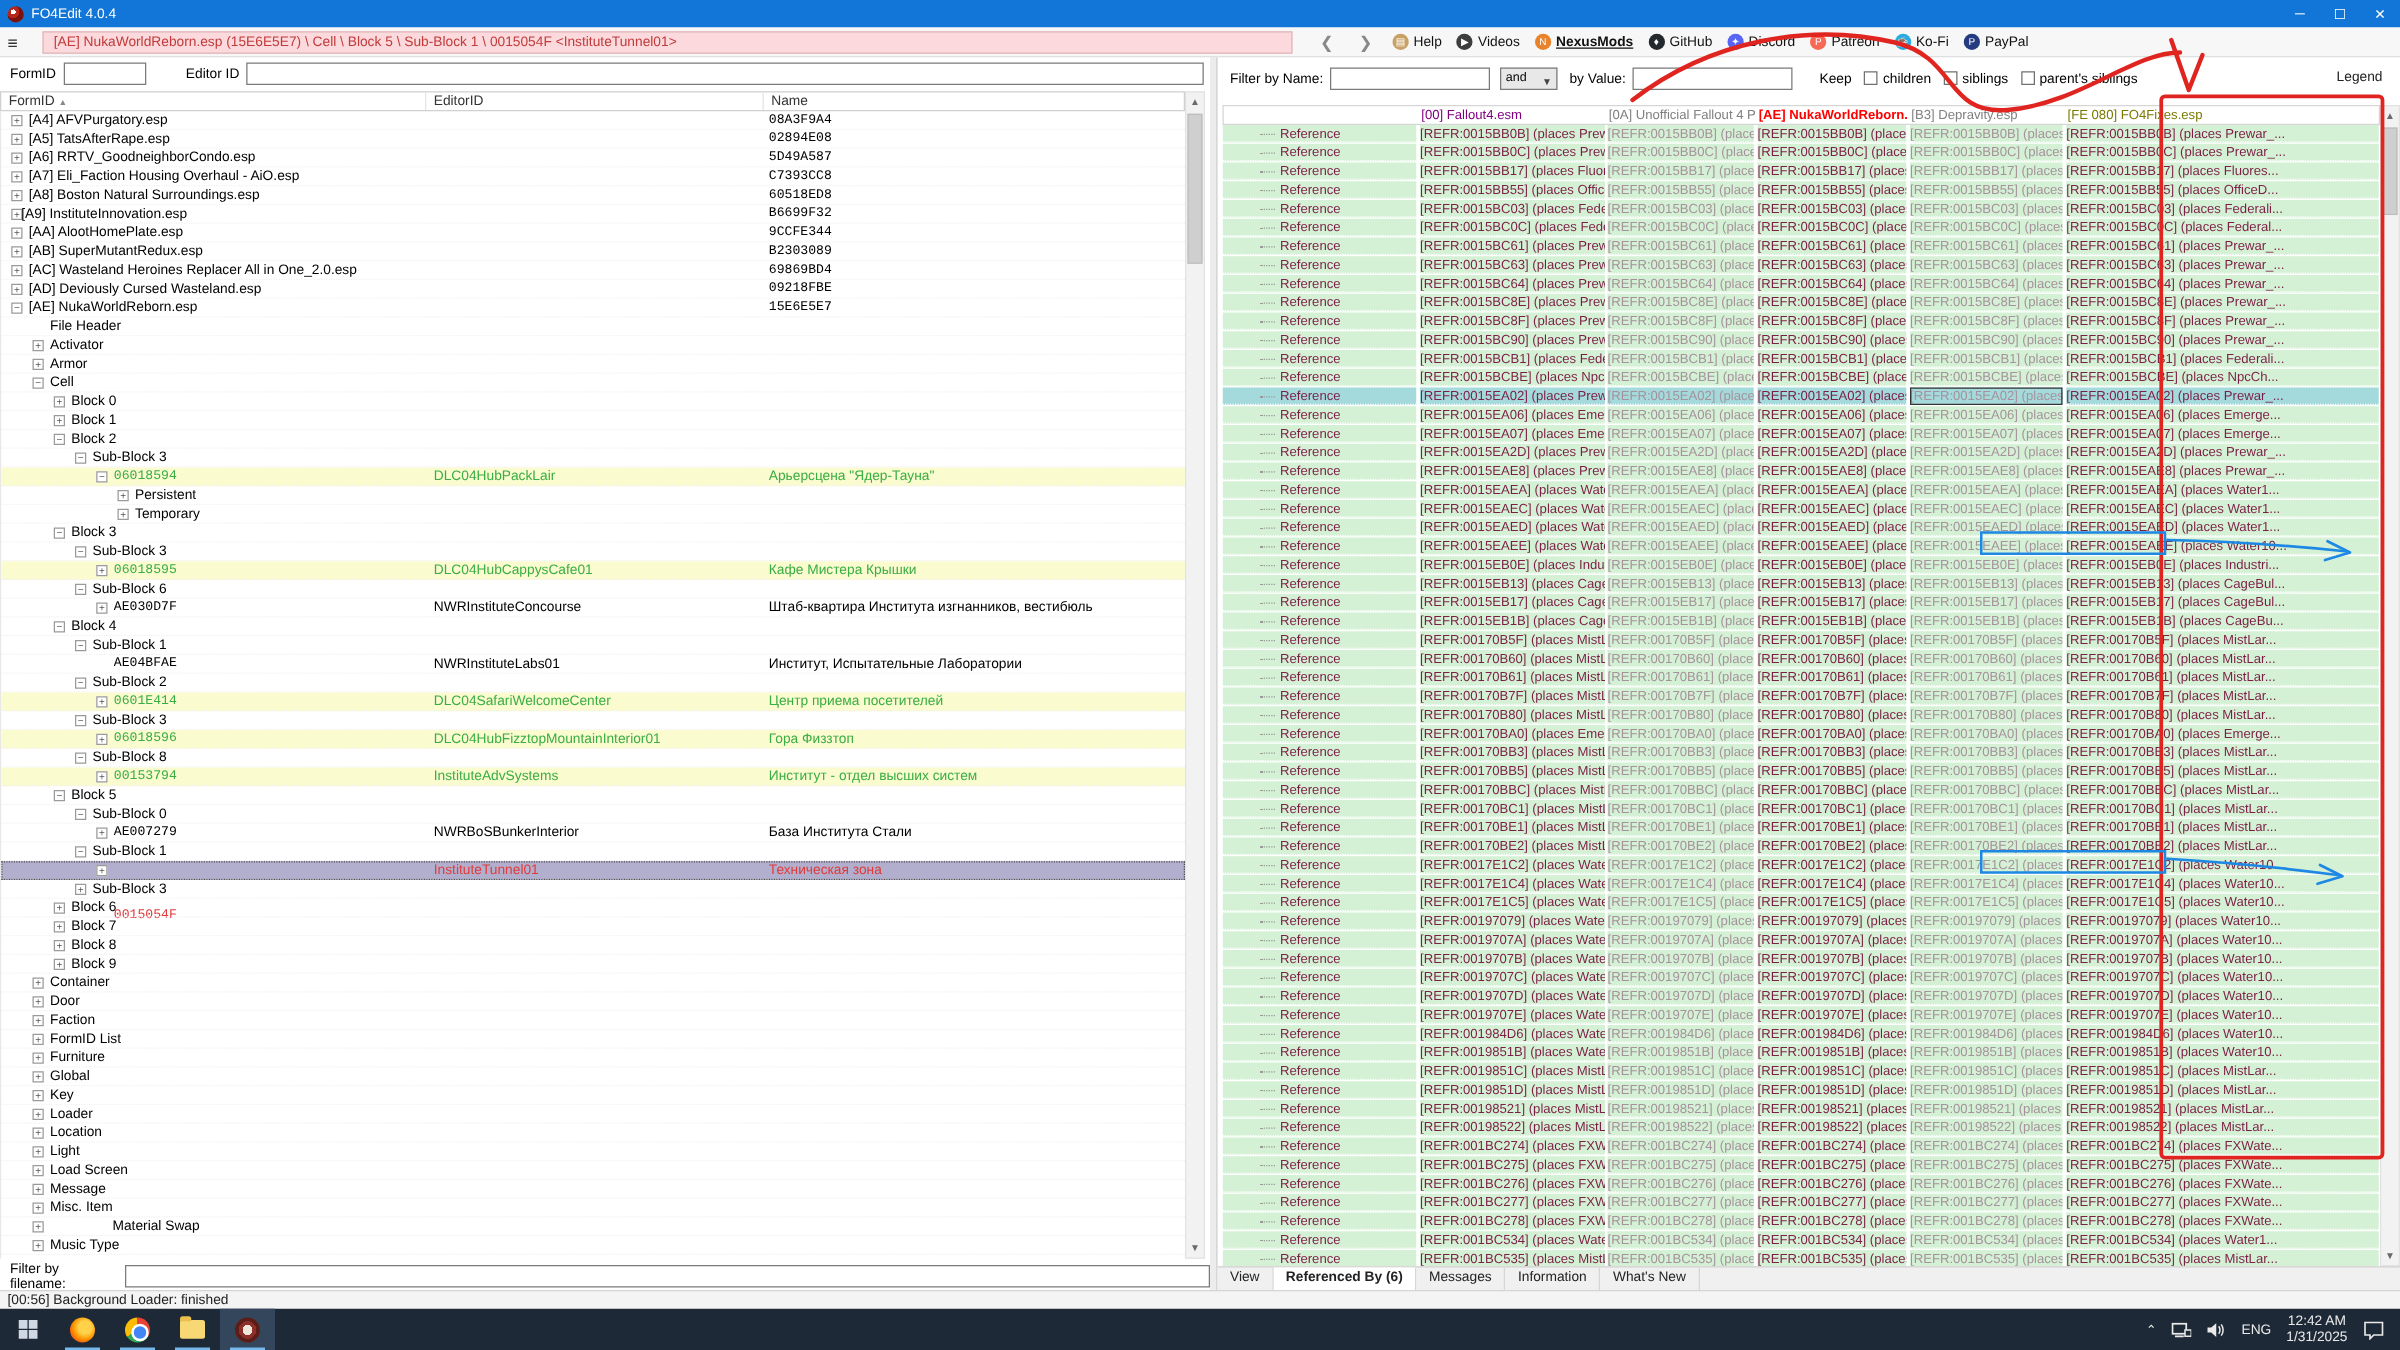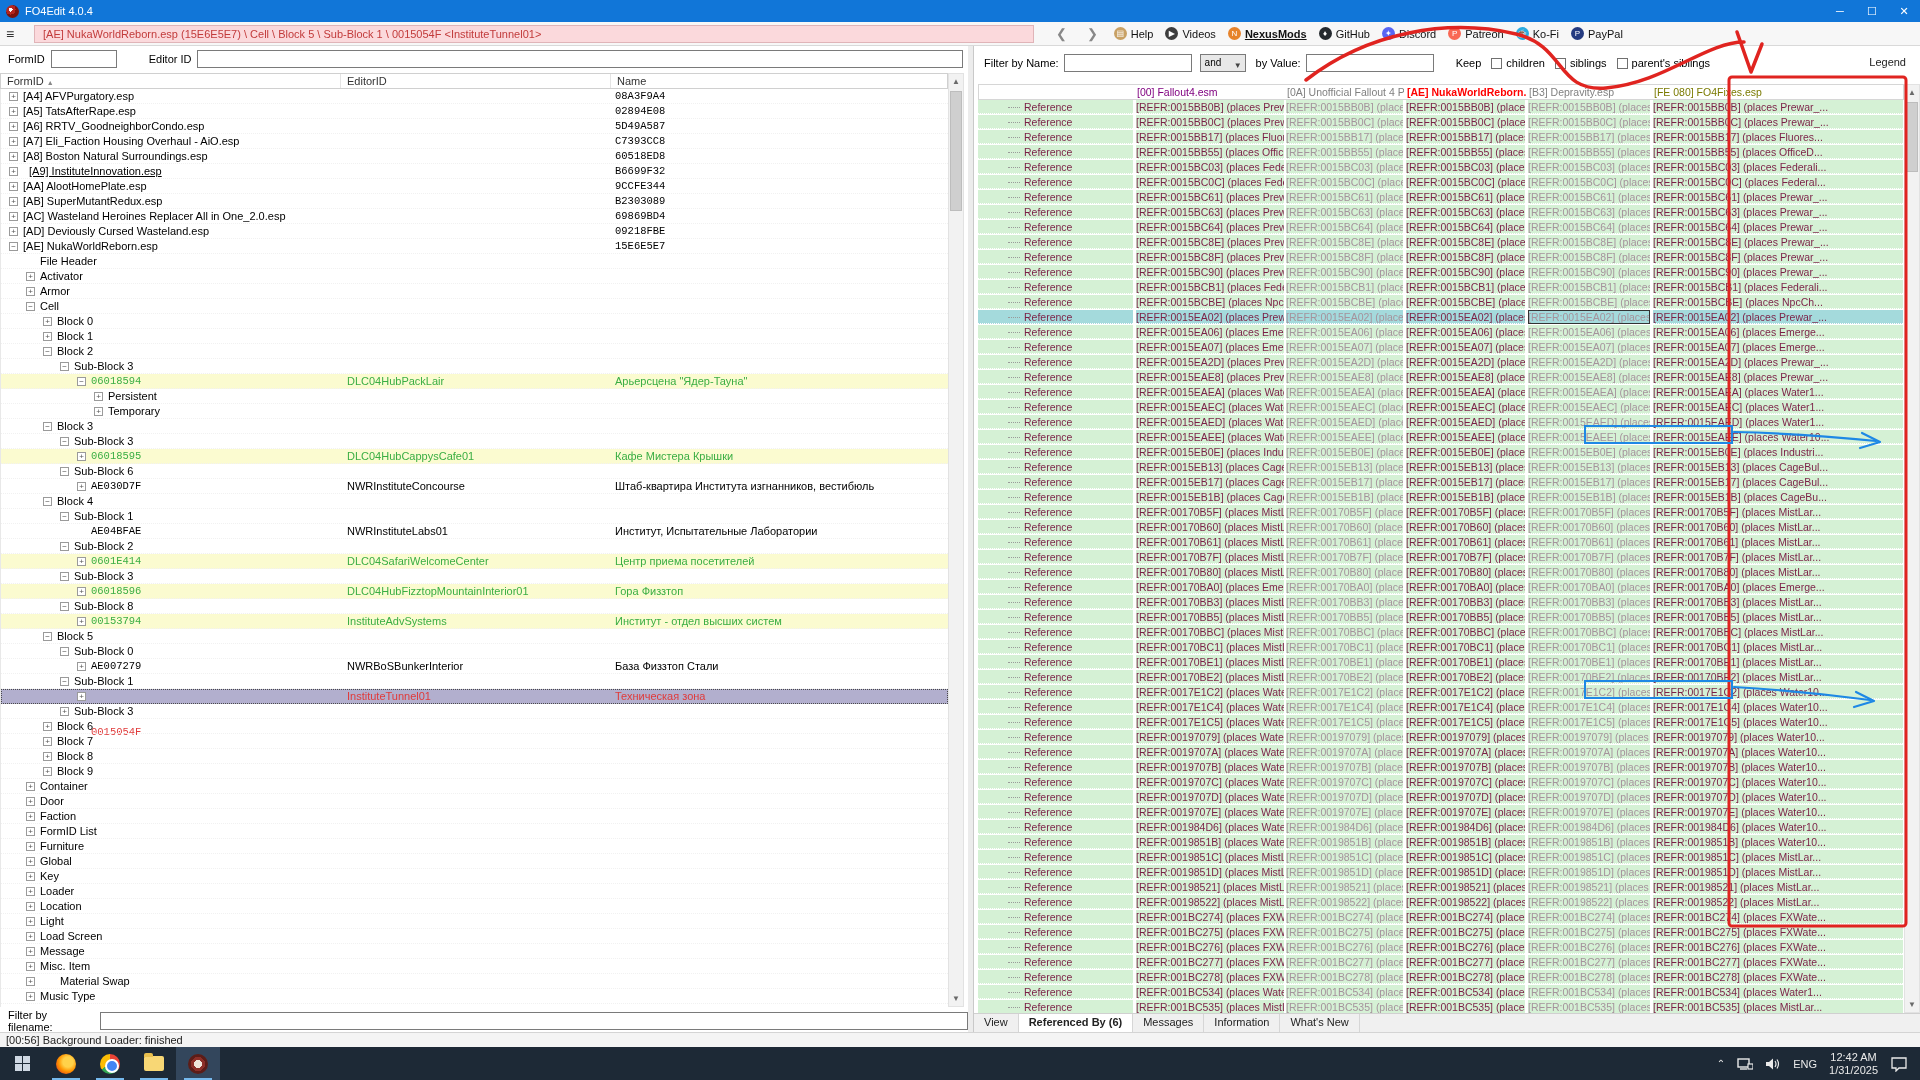--- a/index.html
+++ b/index.html
@@ -203,21 +203,21 @@
         <span class="lab" style="left: 22px;">[A7] Eli_Faction Housing Overhaul - AiO.esp</span>
         <span class="c-nm hexid">C7393CC8</span>
       </div>
       <div class="trow">
         <span class="exp" style="left: 8px;">+</span>
         <span class="lab" style="left: 22px;">[A8] Boston Natural Surroundings.esp</span>
         <span class="c-nm hexid">60518ED8</span>
       </div>
       <div class="trow">
         <span class="exp" style="left: 8px;">+</span>
-        <span class="lab" style="left: 28px; text-decoration: underline;">[A9] InstituteInnovation.esp</span>
+        <span class="lab" style="left: 16px;">[A9] InstituteInnovation.esp</span>
         <span class="c-nm hexid">B6699F32</span>
       </div>
       <div class="trow">
         <span class="exp" style="left: 8px;">+</span>
         <span class="lab" style="left: 22px;">[AA] AlootHomePlate.esp</span>
         <span class="c-nm hexid">9CCFE344</span>
       </div>
       <div class="trow">
         <span class="exp" style="left: 8px;">+</span>
         <span class="lab" style="left: 22px;">[AB] SuperMutantRedux.esp</span>
@@ -355,21 +355,21 @@
         <span class="lab" style="left: 56px;">Block 5</span>
       </div>
       <div class="trow">
         <span class="exp" style="left: 59px;">−</span>
         <span class="lab" style="left: 73px;">Sub-Block 0</span>
       </div>
       <div class="trow">
         <span class="exp" style="left: 76px;">+</span>
         <span class="lab hexid" style="left: 90px;">AE007279</span>
         <span class="c-ed">NWRBoSBunkerInterior</span>
-        <span class="c-nm">База Физзтоп Стали</span>
+        <span class="c-nm">База Института Стали</span>
       </div>
       <div class="trow">
         <span class="exp" style="left: 59px;">−</span>
         <span class="lab" style="left: 73px;">Sub-Block 1</span>
       </div>
       <div class="trow hl-s c-r">
         <span class="exp" style="left: 76px;">+</span>
         <span class="lab hexid" style="left: 90px; margin-top: 36px;">0015054F</span>
         <span class="c-ed">InstituteTunnel01</span>
         <span class="c-nm">Техническая зона</span>
@@ -441,21 +441,21 @@
       <div class="trow">
         <span class="exp" style="left: 25px;">+</span>
         <span class="lab" style="left: 39px;">Message</span>
       </div>
       <div class="trow">
         <span class="exp" style="left: 25px;">+</span>
         <span class="lab" style="left: 39px;">Misc. Item</span>
       </div>
       <div class="trow">
         <span class="exp" style="left: 25px;">+</span>
-        <span class="lab" style="left: 25px; padding-left: 34px;">Material Swap</span>
+        <span class="lab" style="left: 55px; padding-left: 34px;">Material Swap</span>
       </div>
       <div class="trow">
         <span class="exp" style="left: 25px;">+</span>
         <span class="lab" style="left: 39px;">Music Type</span>
       </div>
     </div>
 
   <div class="vscroll" style="left:948px; top:27px; height:934px;">
     <div class="sb-arrow" style="top:0;">▲</div>
     <div class="sb-thumb" style="top:17px; height:120px;"></div>

